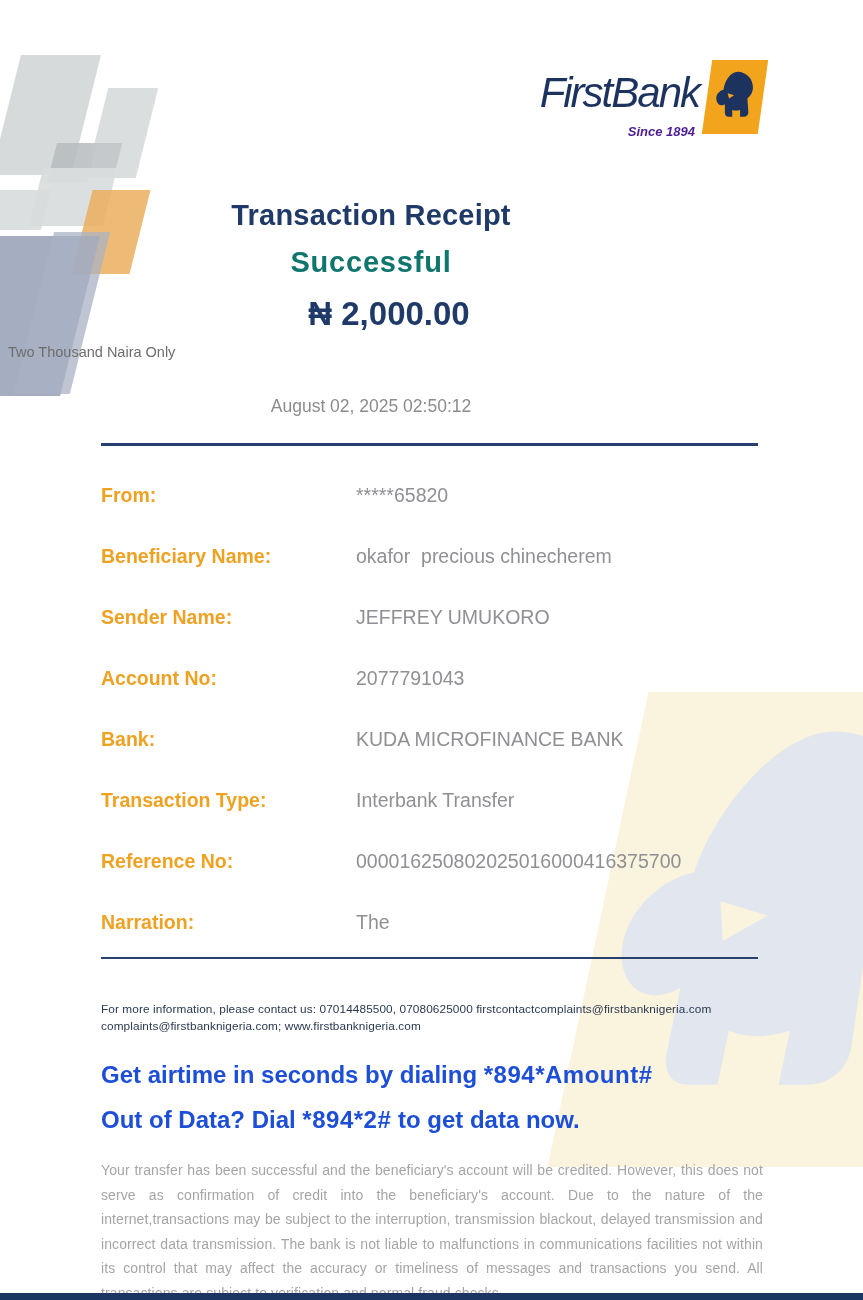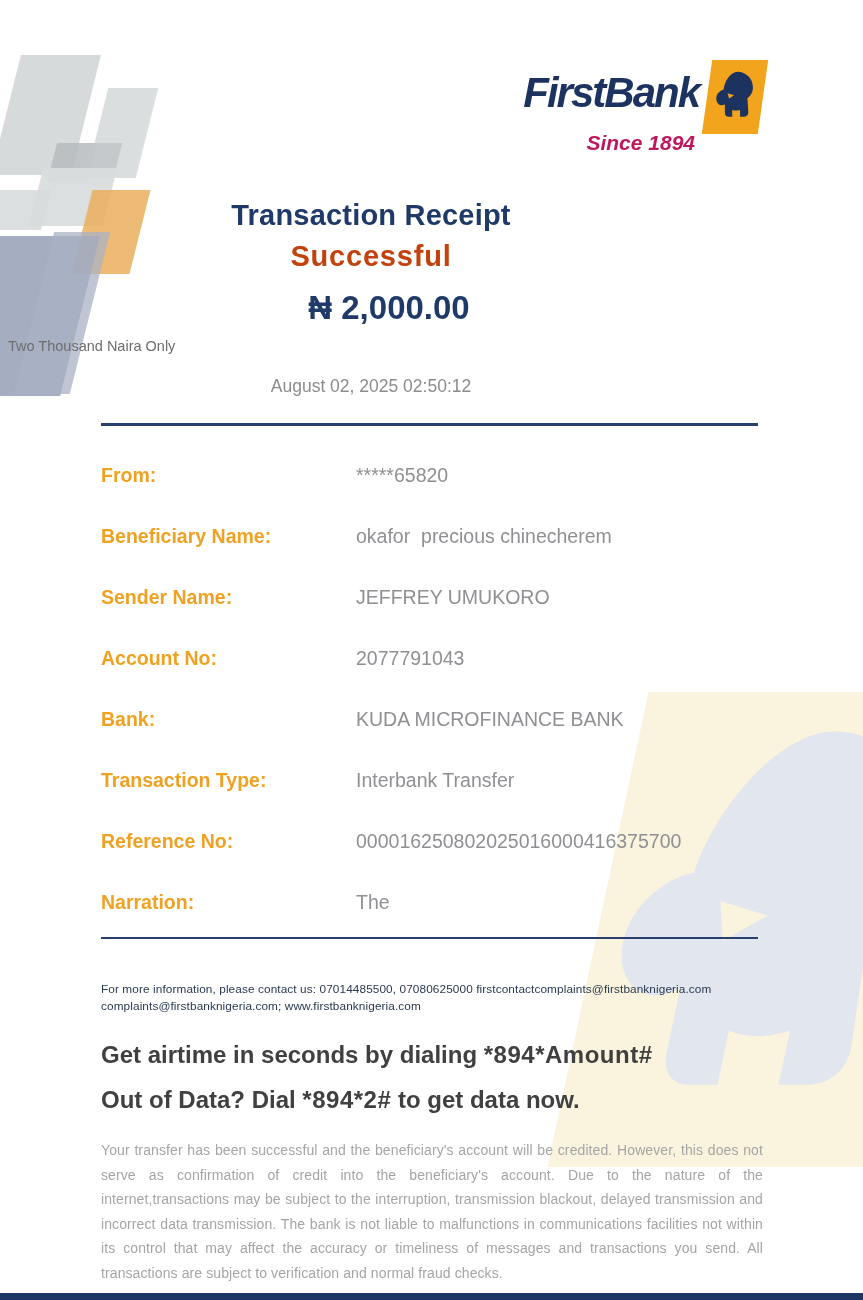--- a/index.html
+++ b/index.html
@@ -27,53 +27,53 @@
   .watermark {
     position:absolute; left:598px; top:692px; width:330px; height:475px;
     background:#faf3dd; transform:skewX(-12deg); overflow:hidden;
   }
   .watermark svg { position:absolute; left:-6px; top:8px; width:360px; height:460px; }
 
   
   .logo { position:absolute; top:60px; right:100px; display:flex; align-items:flex-start; }
   .logo-text { text-align:right; margin-right:8px; padding-top:12px; }
   .logo-name {
-    font-size:42px; font-weight:700; font-style:italic;
+    font-size:42px; font-weight:400; font-style:italic;
     color:#1d335f; letter-spacing:-2px; line-height:1;
   }
   .logo-tagline {
-    font-size:21px; font-weight:700; font-style:italic;
-    color:#be185d; margin-top:17px; margin-right:4px;
+    font-size:13px; font-weight:700; font-style:italic;
+    color:#4c1d95; margin-top:10px; margin-right:4px;
   }
   .logo-badge {
     width:56px; height:74px; background:#f2a51c; transform:skewX(-8deg);
     display:flex; align-items:center; justify-content:center;
   }
   .logo-badge svg { width:46px; height:58px; transform:skewX(8deg); }
 
   
   .content { position:absolute; left:8px; top:0; width:726px; }
   .title       { margin-top:199px; text-align:center; font-size:29px; font-weight:800; color:#1f3a68; letter-spacing:.2px; }
-  .status      { margin-top:8px;  text-align:center; font-size:29px; font-weight:700; color:#c2410c; letter-spacing:.8px; }
+  .status      { margin-top:14px;  text-align:center; font-size:29px; font-weight:700; color:#0f766e; letter-spacing:.8px; }
   .amount      { margin-top:16px; text-align:center; font-size:33px; font-weight:800; color:#1f3a68;padding-left:36px; }
   .amount-words{ margin-top:11px; font-size:14.5px; color:#6d6d6d; }
-  .datetime    { margin-top:22px; text-align:center; font-size:17.5px; color:#8c8c8c; }
+  .datetime    { margin-top:36px; text-align:center; font-size:17.5px; color:#8c8c8c; }
 
   .details { width:657px; margin:26px 0 0 93px; }
   .divider { height:2.5px; background:#27406e; border:none; }
   .row { display:flex; margin-top:37px; font-size:19.5px; line-height:24px; }
   .row-label { width:255px; font-weight:700; color:#efa122; }
   .row-value { color:#8f9093; white-space:pre-wrap; }
   .divider-bottom { margin-top:23px; }
 
   .contact {
     margin:42px 0 0 93px; width:665px;
     font-size:11.8px; color:#2a3950; line-height:1.45; letter-spacing:.1px;
   }
-  .promo { margin:26px 5px 0 93px; font-size:24px; color:#404040; font-weight:600; }
+  .promo { margin:26px 5px 0 93px; font-size:24px; color:#1d4ed8; font-weight:600; }
   .promo + .promo { margin-top:17px; }
   .promo b { font-weight:800; letter-spacing:.5px; }
 
   .disclaimer {
     margin:24px 0 0 93px; width:662px; text-align:justify;
     font-size:14px; color:#a5a5a5; line-height:1.75; letter-spacing:.1px;
   }
 
   .bottom-bar { position:absolute; left:0; bottom:0; width:863px; height:7px; background:#1c3664; }
 </style>

